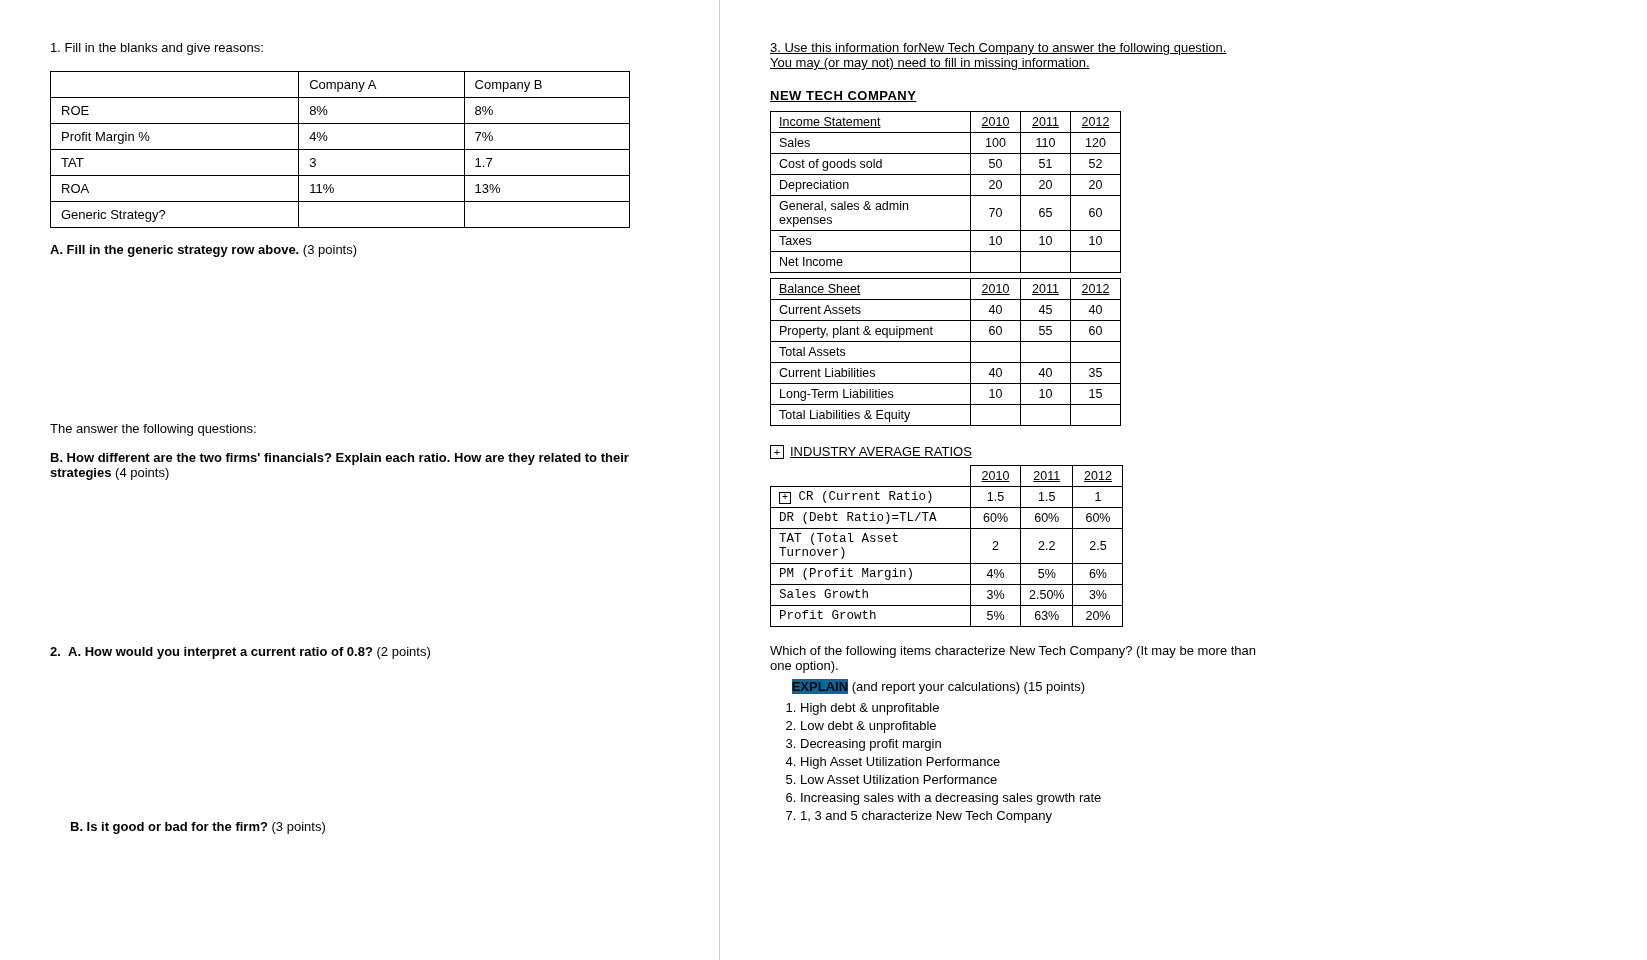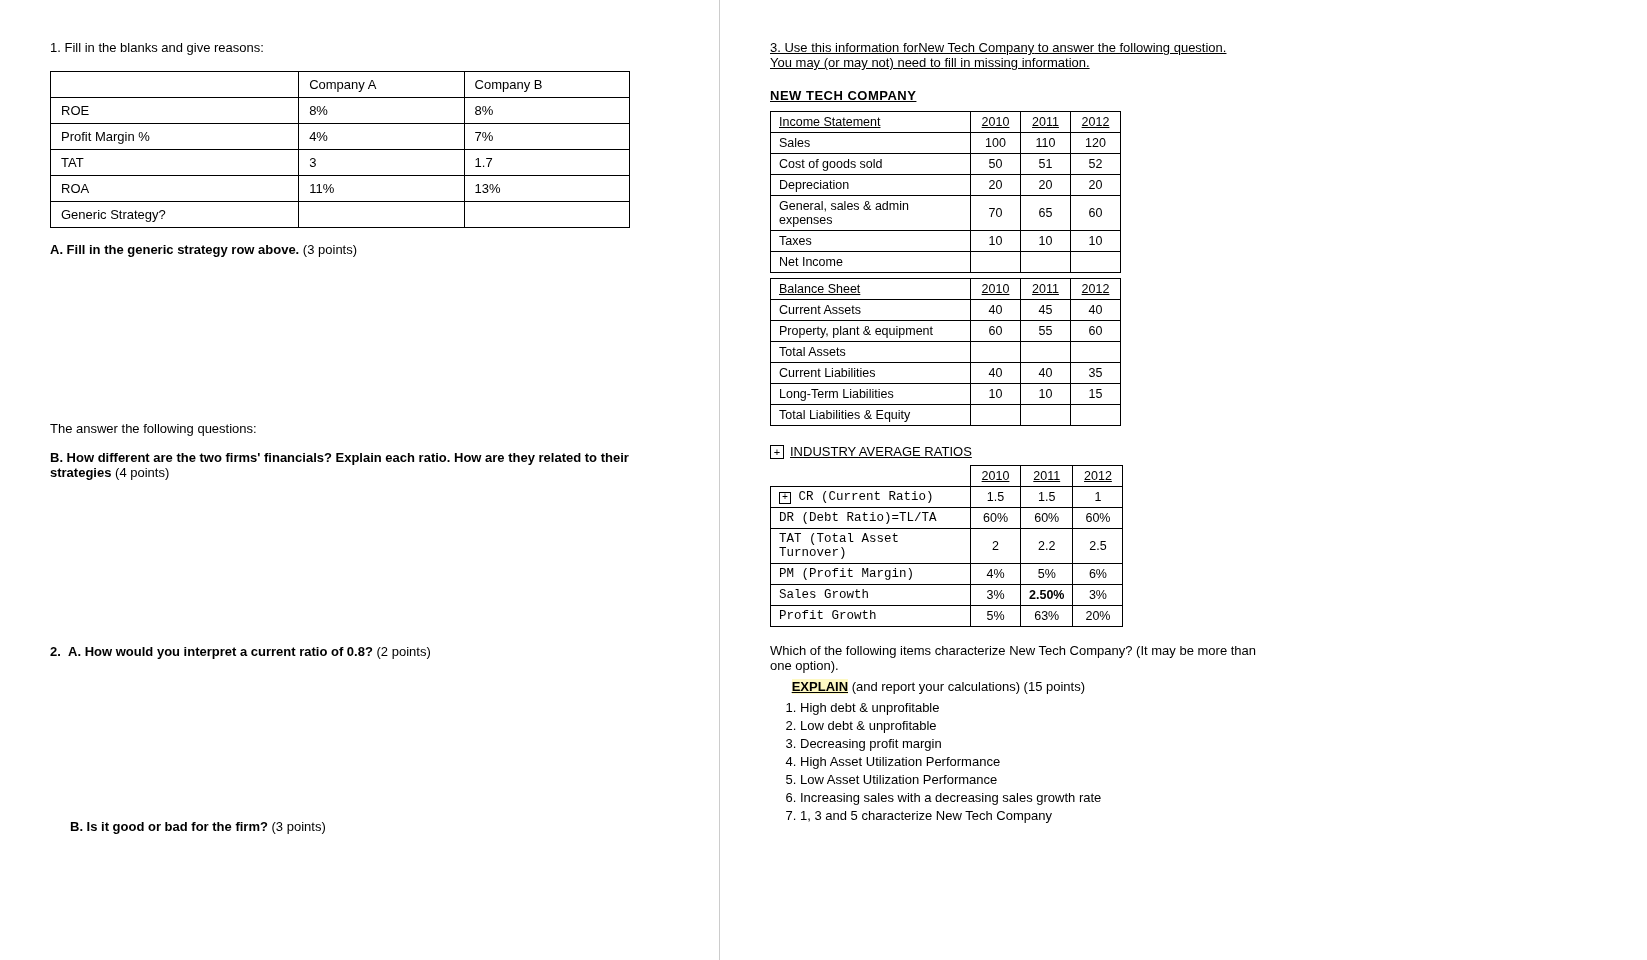--- a/index.html
+++ b/index.html
@@ -114,23 +114,22 @@
       text-align: center;
       line-height: 12px;
       font-size: 11px;
     }
     .which-text {
       font-size: 13px;
       margin-top: 16px;
       margin-bottom: 6px;
     }
     .explain-highlight {
-      background-color: #fef9c3;
+      background-color: #0369a1;
       font-weight: bold;
-      text-decoration: underline;
     }
     .options-list {
       padding-left: 30px;
       margin-top: 6px;
     }
     .options-list li {
       font-size: 13px;
       margin-bottom: 3px;
     }
     .industry-table {
@@ -376,21 +375,21 @@
       </tr>
       <tr>
         <td class="label-col">PM  (Profit Margin)</td>
         <td class="year-col" style="text-align:center;">4%</td>
         <td class="year-col" style="text-align:center;">5%</td>
         <td class="year-col" style="text-align:center;">6%</td>
       </tr>
       <tr>
         <td class="label-col">Sales Growth</td>
         <td class="year-col" style="text-align:center;">3%</td>
-        <td class="year-col" style="text-align:center;font-weight:bold;">2.50%</td>
+        <td class="year-col" style="text-align:center;">2.50%</td>
         <td class="year-col" style="text-align:center;">3%</td>
       </tr>
       <tr>
         <td class="label-col">Profit Growth</td>
         <td class="year-col" style="text-align:center;">5%</td>
         <td class="year-col" style="text-align:center;">63%</td>
         <td class="year-col" style="text-align:center;">20%</td>
       </tr>
     </tbody>
       </table>

